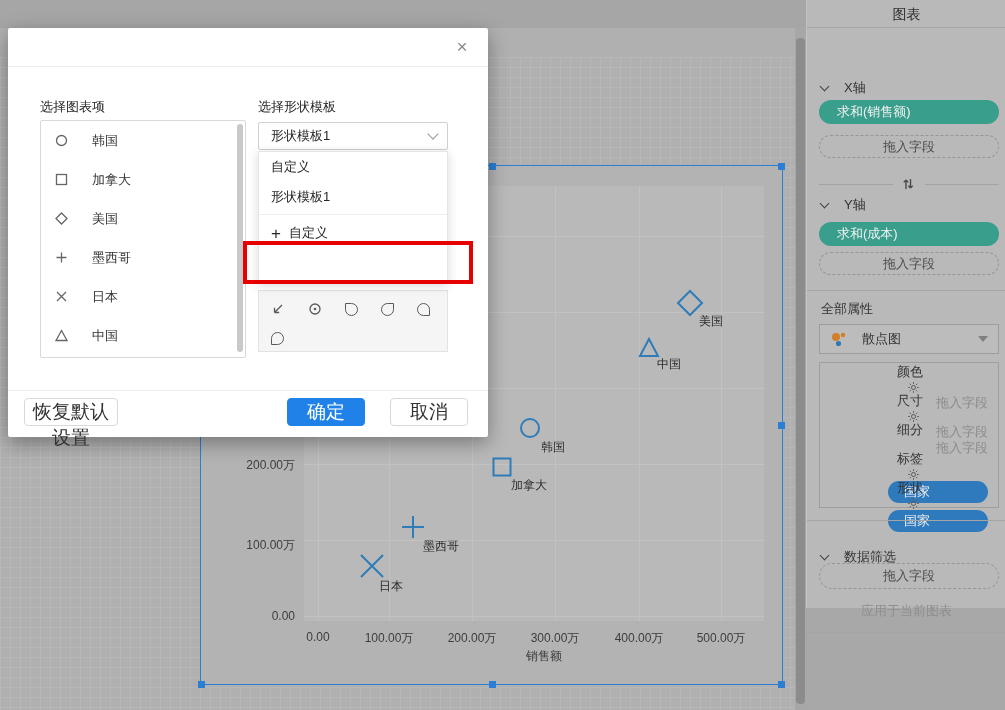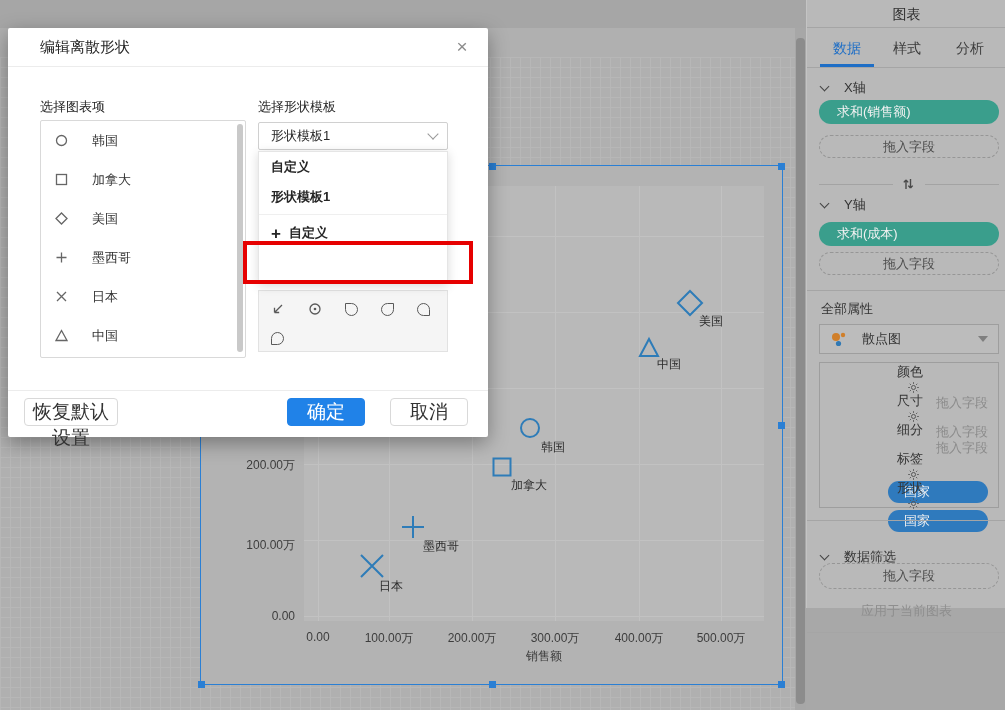--- a/index.html
+++ b/index.html
@@ -69,21 +69,21 @@
   .m-div { position:absolute; left:0; width:480px; height:1px; background:#ececec; }
   .m-label { position:absolute; top:70px; font-size:13px; color:#262626; }
   .item-list { position:absolute; left:32px; top:92px; width:206px; height:238px; border:1px solid #d9d9d9; border-radius:2px; overflow:hidden; }
   .item-row { position:relative; height:39px; display:flex; align-items:center; padding-left:14px; gap:24px; }
   .list-thumb { position:absolute; right:2px; top:3px; width:6px; height:228px; background:#c9c9c9; border-radius:3px; }
   .tpl-select { position:absolute; left:250px; top:94px; width:190px; height:28px; border:1px solid #d0d0d0; border-radius:2px;
     display:flex; align-items:center; padding:0 10px 0 12px; color:#262626; }
   .sel-chev { width:8px; height:8px; border-left:1.4px solid #999; border-bottom:1.4px solid #999; transform:rotate(-45deg);
     margin-left:auto; margin-top:-4px; }
   .dropdown { position:absolute; left:250px; top:123px; width:190px; height:133px; background:#fff; border:1px solid #e5e5e5;
-    box-shadow:0 2px 10px rgba(0,0,0,0.15); z-index:12;font-weight:bold; }
+    box-shadow:0 2px 10px rgba(0,0,0,0.15); z-index:12; }
   .dd-opt { height:30px; line-height:30px; padding-left:12px; color:#262626; font-size:13px; }
   .dd-sep { height:1px; background:#efefef; margin:2px 0; }
   .dd-custom { height:32px; display:flex; align-items:center; padding-left:12px; gap:8px; color:#262626; }
   .dd-plus { font-size:17px; color:#262626; line-height:1; }
   .shape-panel { position:absolute; left:250px; top:262px; width:190px; height:62px; background:#f5f5f5; border:1px solid #e2e2e2;
     padding:8px 12px; }
   .shape-row { display:flex; gap:23px; align-items:center; height:20px; }
   .blob { width:13px; height:13px; border:1.4px solid #595959; }
   .m-footer-div { top:362px; }
   .btn { position:absolute; top:370px; height:28px; border-radius:4px; font-size:19px; text-align:center; line-height:26px; cursor:pointer; }
@@ -158,26 +158,20 @@
     <div class="handle" style="left:577px;top:515px;"></div>
   </div>
 
   <div class="vscroll">
     <div class="vthumb"></div>
   </div>
 
   <aside class="sidebar">
     <div class="sb-header">图表</div>
 
-    <div class="sb-tabs">
-      <div class="sb-tab active" style="left:10px;">数据</div>
-      <div class="sb-tab" style="left:70px;">样式</div>
-      <div class="sb-tab" style="left:133px;">分析</div>
-      <div class="tab-underline"></div>
-    </div>
 
     <div class="sec-head" style="top:79px;">
       <span class="chev"></span>
       <span>X轴</span>
     </div>
     <div class="pill green" style="top:100px;">求和(销售额)</div>
     <div class="drop-zone" style="top:135px;">拖入字段</div>
 
     <div class="swap-line" style="left:12px;"></div>
     <div class="swap-line" style="left:118px;"></div>
@@ -255,21 +249,20 @@
     <div class="sec-head" style="top:548px;">
       <span class="chev"></span>
       <span>数据筛选</span>
     </div>
     <div class="drop-zone" style="top:563px;height:26px;line-height:24px;border-radius:13px;">拖入字段</div>
     <div class="apply-note">应用于当前图表</div>
     <div class="divider" style="top:632px;"></div>
   </aside>
 
   <div class="modal">
-    <div class="m-title">编辑离散形状</div>
     <div class="m-close">×</div>
     <div class="m-div" style="top:38px;"></div>
 
     <div class="m-label" style="left:32px;">选择图表项</div>
     <div class="m-label" style="left:250px;">选择形状模板</div>
 
     <div class="item-list">
       <div class="item-row">
         <svg width="13" height="13" viewBox="0 0 13 13">
             <circle cx="6.5" cy="6.5" r="5" fill="none" stroke="#666" stroke-width="1.3"></circle>

